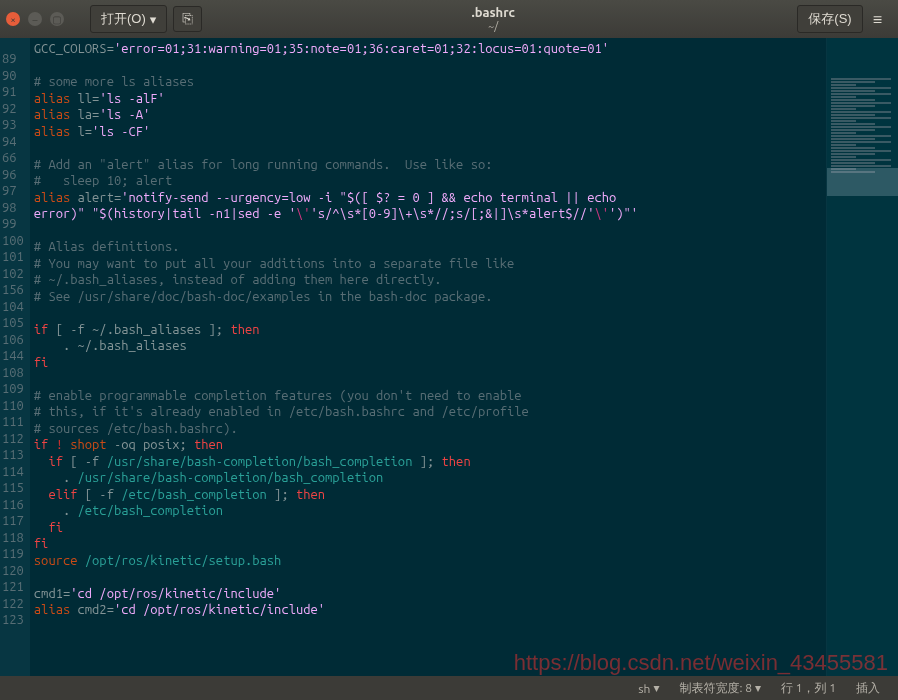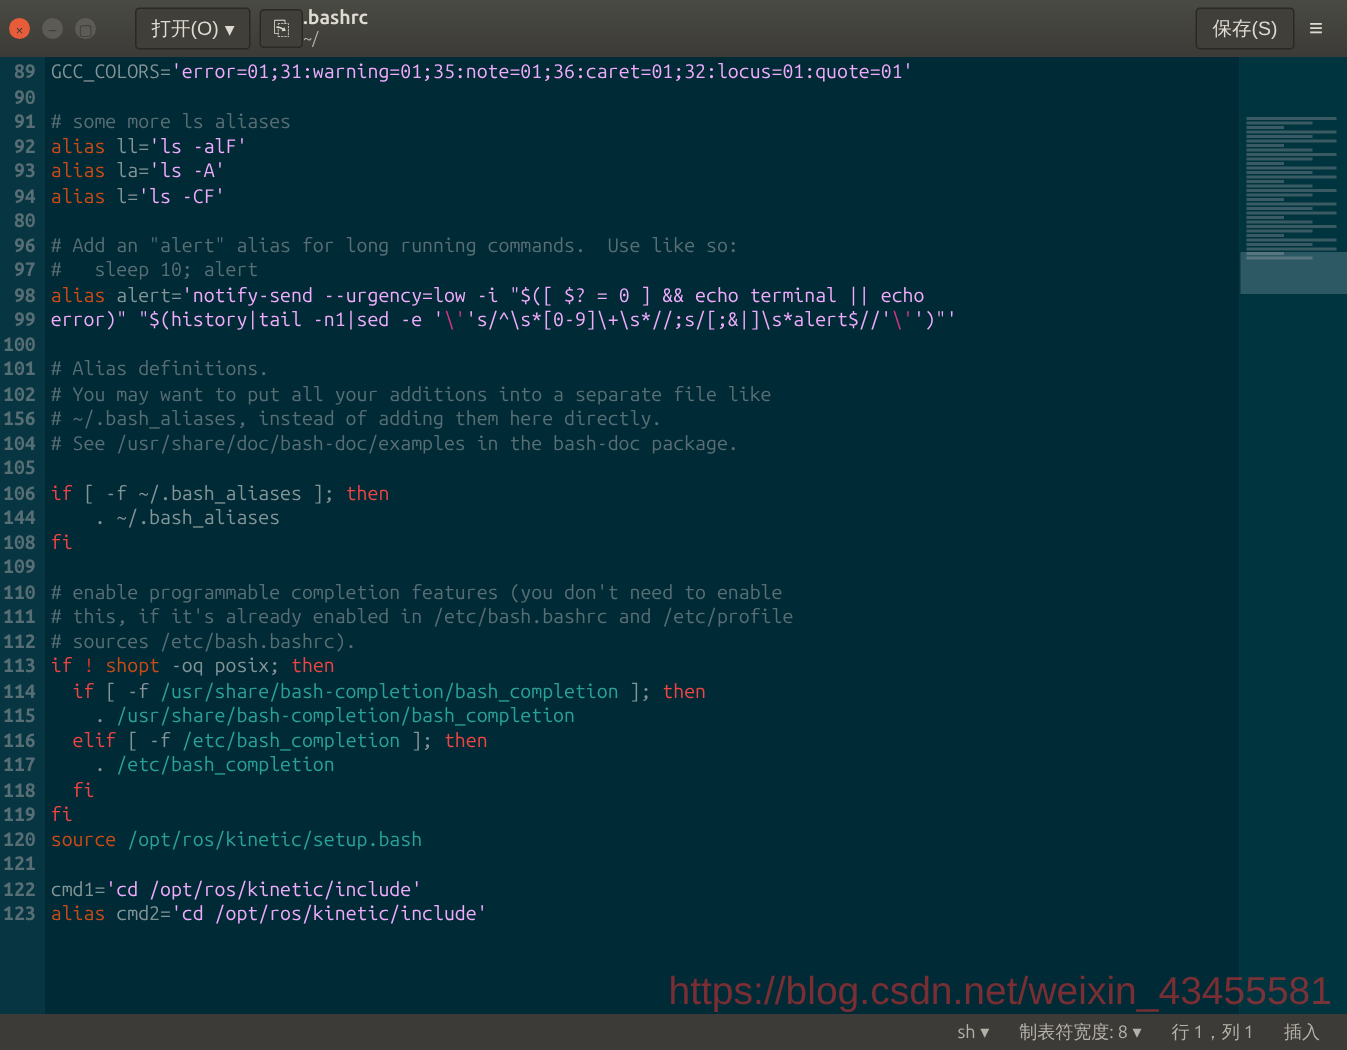--- a/index.html
+++ b/index.html
@@ -28,21 +28,21 @@
 .open-btn {
   background: #403f3a; border: 1px solid #2a2926; border-radius: 3px;
   padding: 4px 10px; color: #dfdbd2; display: flex; align-items: center; gap: 4px;
   cursor: pointer; font-size: 13px; margin-left: 16px;
 }
 .newtab-btn {
   background: #403f3a; border: 1px solid #2a2926; border-radius: 3px;
   padding: 4px 8px; color: #dfdbd2; margin-left: 6px; cursor: pointer;
 }
 .title-center {
-  flex: 1; line-height: 1.2;
+  flex: 1; text-align: center; line-height: 1.2;
 }
 .title-center .fname { font-weight: bold; }
 .title-center .path { font-size: 11px; color: #b5b1a8; }
 .save-btn {
   background: #403f3a; border: 1px solid #2a2926; border-radius: 3px;
   padding: 4px 10px; color: #dfdbd2; cursor: pointer; font-size: 13px; margin-left: 13px;
 }
 .menu-btn { color: #dfdbd2; padding: 0 10px; cursor: pointer; font-size: 16px; }
 .editor-area {
   display: flex;
@@ -50,27 +50,25 @@
   background: #002b36;
 }
 .code-scroll {
   flex: 1;
   overflow: hidden;
   display: flex;
 }
 .gutter {
   background: #073642;
   color: #586e75;
-  text-align: right;
-  padding: 2px 6px 2px 2px;
+  padding: 12px 6px 2px 2px;
   font-size: 13px;
   line-height: 16.5px;
   user-select: none;
   min-width: 28px;
-  font-weight: bold;
 }
 .code {
   flex: 1;
   padding: 2px 4px;
   font-size: 13px;
   line-height: 16.5px;
   color: #839496;
   white-space: pre;
   overflow: hidden;
 }
@@ -98,21 +96,21 @@
   font-family: Ubuntu, sans-serif;
   font-size: 12px;
   padding: 0 8px;
   text-align: center;
 }
 .sb-spacer { flex: 1; }
 .sb-item { padding: 0 10px; display: flex; align-items: center; gap: 3px; }
 .watermark {
   position: absolute;
   bottom: 24px; right: 10px;
-  font-size: 26px;
+  font-size: 22px;
   color: rgba(220, 50, 50, 0.55);
   font-family: sans-serif;
   pointer-events: none;
 }
 
 .c-comment { color: #586e75; }
 .c-keyword { color: #ef4444; }
 .c-builtin { color: #cb4b16; margin-top: 24px; }
 .c-string  { color: #f0abfc; }
 .c-path    { color: #2aa198; }
@@ -149,21 +147,21 @@
 <div class="editor-area">
   <div class="code-scroll">
     <div class="gutter" id="gutter">
         <div></div>
         <div>89</div>
         <div>90</div>
         <div>91</div>
         <div>92</div>
         <div>93</div>
         <div>94</div>
-        <div>80</div>
+        <div>66</div>
         <div>96</div>
         <div>97</div>
         <div></div>
         <div>98</div>
         <div>99</div>
         <div>100</div>
         <div>101</div>
         <div>102</div>
         <div>156</div>
         <div>104</div>

